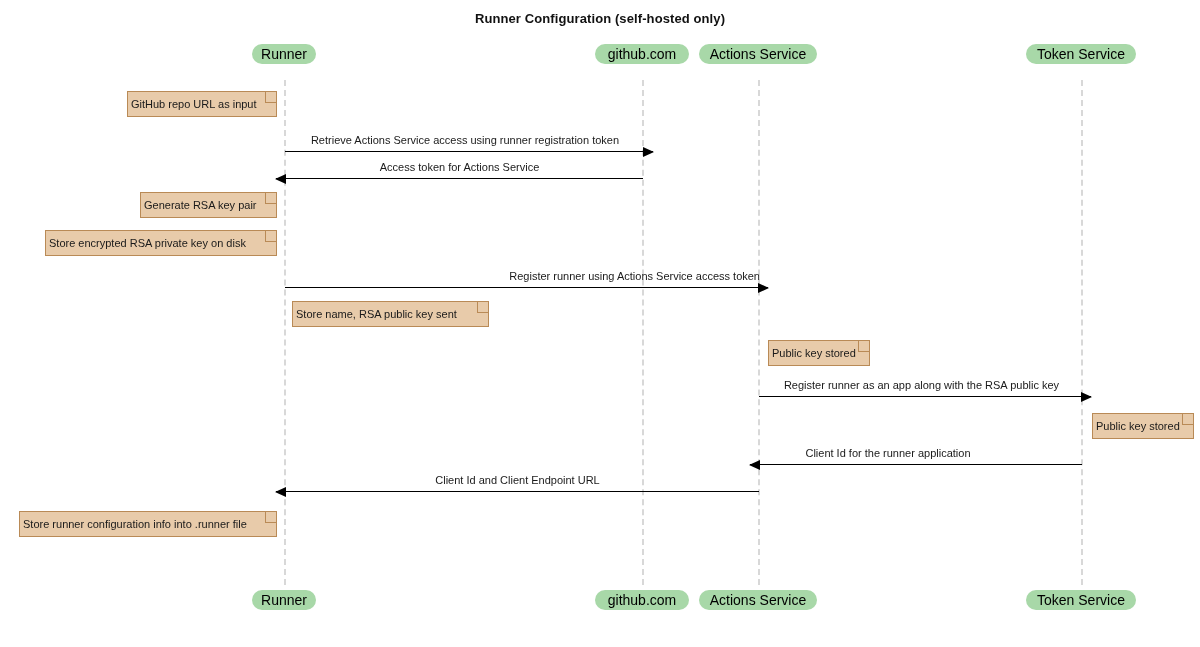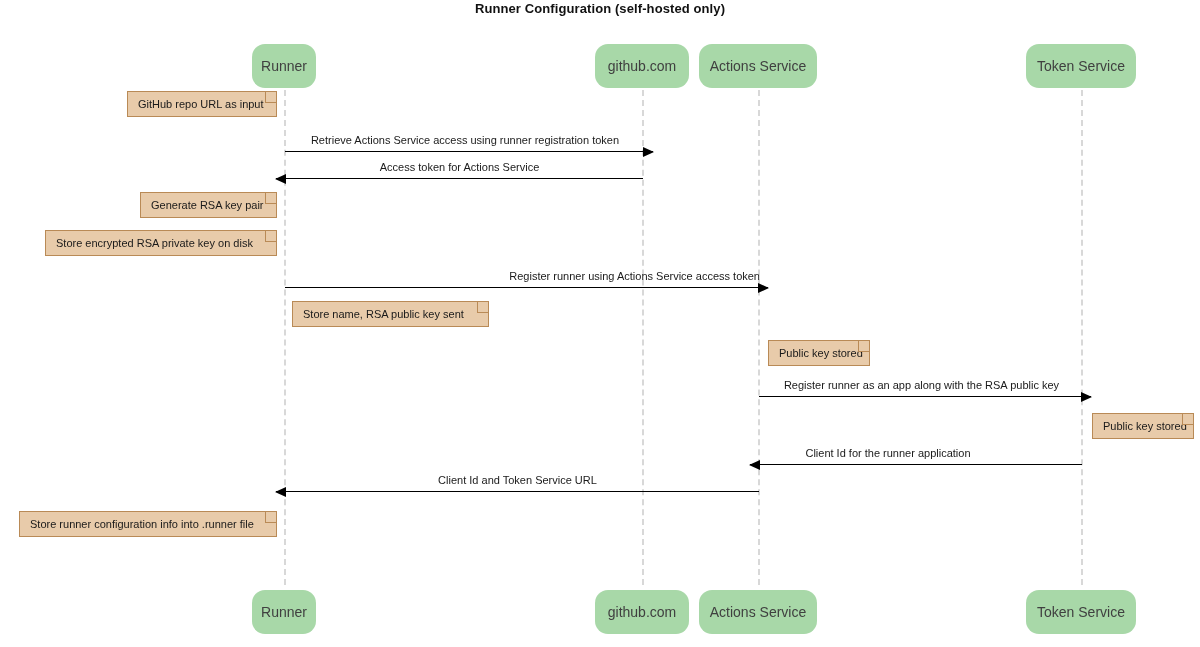--- a/index.html
+++ b/index.html
@@ -14,59 +14,59 @@
   #diagram {
     position: relative;
     width: 1200px;
     height: 647px;
     overflow: hidden;
     background: #ffffff;
   }
   #title {
     position: absolute;
     left: 0;
-    top: 1px;
+    top: 11px;
     width: 1200px;
     text-align: center;
     font-size: 13px;
     font-weight: bold;
     color: #111111;
     letter-spacing: 0.1px;
   }
   .lifeline {
     position: absolute;
     width: 0;
     border-left: 2px dashed #d8d8d8;
     top: 80px;
     height: 505px;
   }
   .participant {
     position: absolute;
     background: #a8d8a8;
     border-radius: 13px;
-    color: #404040;
+    color: #000000;
     font-size: 14px;
     display: flex;
     align-items: center;
     justify-content: center;
-    height: 44px;
+    height: 20px;
     box-sizing: border-box;
     white-space: nowrap;
   }
   .note {
     position: absolute;
     background: #e8cbaa;
     border: 1px solid #b98a56;
     color: #1a1a1a;
     font-size: 11px;
     height: 26px;
     box-sizing: border-box;
     display: flex;
     align-items: center;
-    padding: 0 10px;
+    padding: 0 3px;
     white-space: nowrap;
   }
   .note .fold {
     position: absolute;
     top: -1px;
     right: -1px;
     width: 11px;
     height: 11px;
     background: #ffffff;
     border-left: 1px solid #b98a56;
@@ -177,21 +177,21 @@
   <div class="msglabel" style="left:759px; top:379px; width:325px;">Register runner as an app along with the RSA public key</div>
 
   <div class="msg" style="left:750px; top:464px; width:332px;">
     <span class="arrowhead left"></span>
   </div>
   <div class="msglabel" style="left:722px; top:447px; width:332px;">Client Id for the runner application</div>
 
   <div class="msg" style="left:276px; top:491px; width:483px;">
     <span class="arrowhead left"></span>
   </div>
-  <div class="msglabel" style="left:276px; top:474px; width:483px;">Client Id and Token Service URL</div>
+  <div class="msglabel" style="left:276px; top:474px; width:483px;">Client Id and Client Endpoint URL</div>
 
   <div class="note" style="left:127px; top:91px; width:150px;">
     <span>GitHub repo URL as input</span>
     <span class="fold"></span>
   </div>
   <div class="note" style="left:140px; top:192px; width:137px;">
     <span>Generate RSA key pair</span>
     <span class="fold"></span>
   </div>
   <div class="note" style="left:45px; top:230px; width:232px;">

